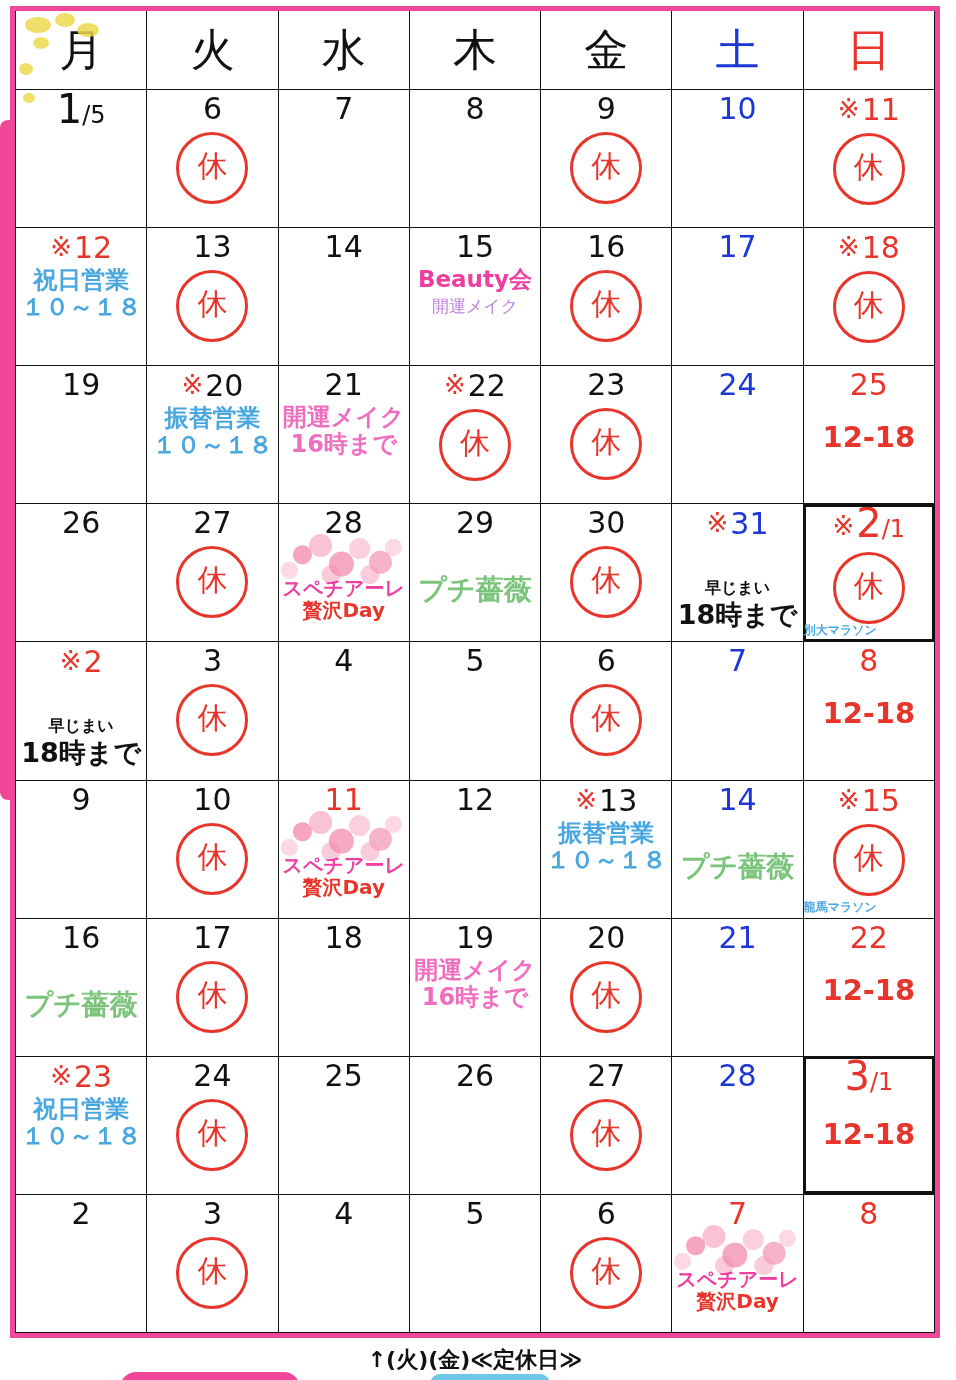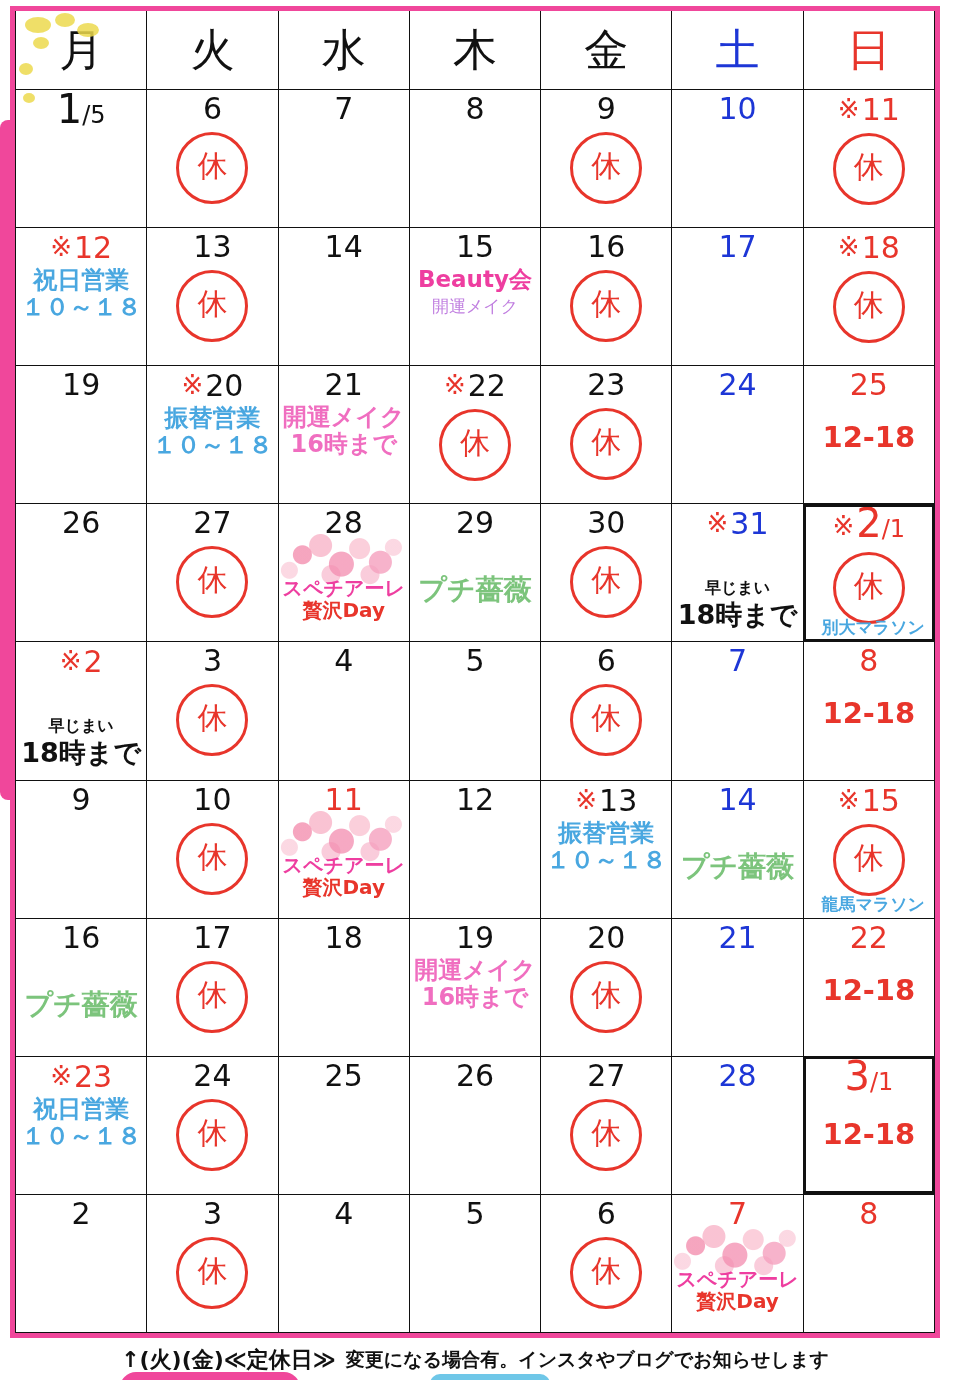--- a/index.html
+++ b/index.html
@@ -88,22 +88,22 @@
   .note.magenta{color:#ee3ea0;font-weight:bold;font-size:23px;}
   .note.purple{color:#c07ee0;font-size:17px;}
   .note.green{color:#7cc47c;font-weight:bold;font-size:28px;}
   .note.black{color:#111;font-weight:bold;font-size:27px;}
   .note.small{font-size:16px;margin-top:35px;}
   .hours{
     text-align:center;color:#e8352b;font-size:29px;font-weight:bold;margin-top:18px;
     font-family:"DejaVu Sans",sans-serif;
   }
   .marathon{
-    position:absolute;bottom:2px;left:0;right:9px;text-align:right;
-    font-size:17px;color:#49a7e0;font-weight:bold;
+    position:absolute;bottom:2px;left:0;right:9px;text-align:left;
+    font-size:12px;color:#49a7e0;font-weight:bold;
     font-family:"DejaVu Sans",sans-serif;white-space:nowrap;
   }
   
   .petals{
     position:absolute;left:0;right:0;top:26px;height:62px;
     background:
       radial-gradient(circle at 18% 40%, rgba(244,150,180,.85) 0 9px, transparent 10px),
       radial-gradient(circle at 32% 25%, rgba(248,180,200,.8) 0 11px, transparent 12px),
       radial-gradient(circle at 48% 55%, rgba(243,140,175,.75) 0 12px, transparent 13px),
       radial-gradient(circle at 62% 30%, rgba(250,195,210,.8) 0 10px, transparent 11px),
@@ -459,16 +459,15 @@
   <div class="confetti" style="left:10px;top:6px;width:26px;height:16px;"></div>
   <div class="confetti" style="left:40px;top:2px;width:20px;height:14px;"></div>
   <div class="confetti" style="left:62px;top:12px;width:22px;height:14px;"></div>
   <div class="confetti" style="left:18px;top:26px;width:16px;height:12px;"></div>
   <div class="confetti" style="left:4px;top:52px;width:14px;height:12px;"></div>
   <div class="confetti" style="left:8px;top:82px;width:12px;height:10px;"></div>
 </div>
 
 <div id="footer">
   <span class="ftext">↑(火)(金)≪定休日≫</span>
-  <span class="ftext fsub">変更になる場合有。インスタやブログでお知らせします</span>
 </div>
 <div id="bottom-pink"></div>
 <div id="bottom-blue"></div>
 
 </body></html>

